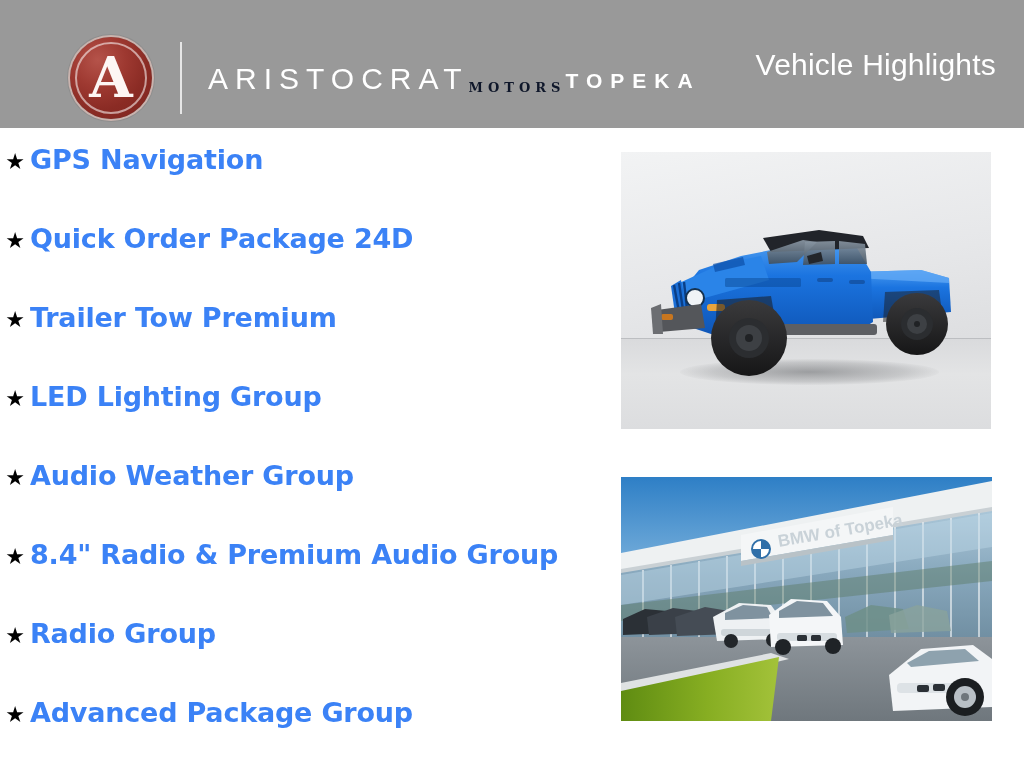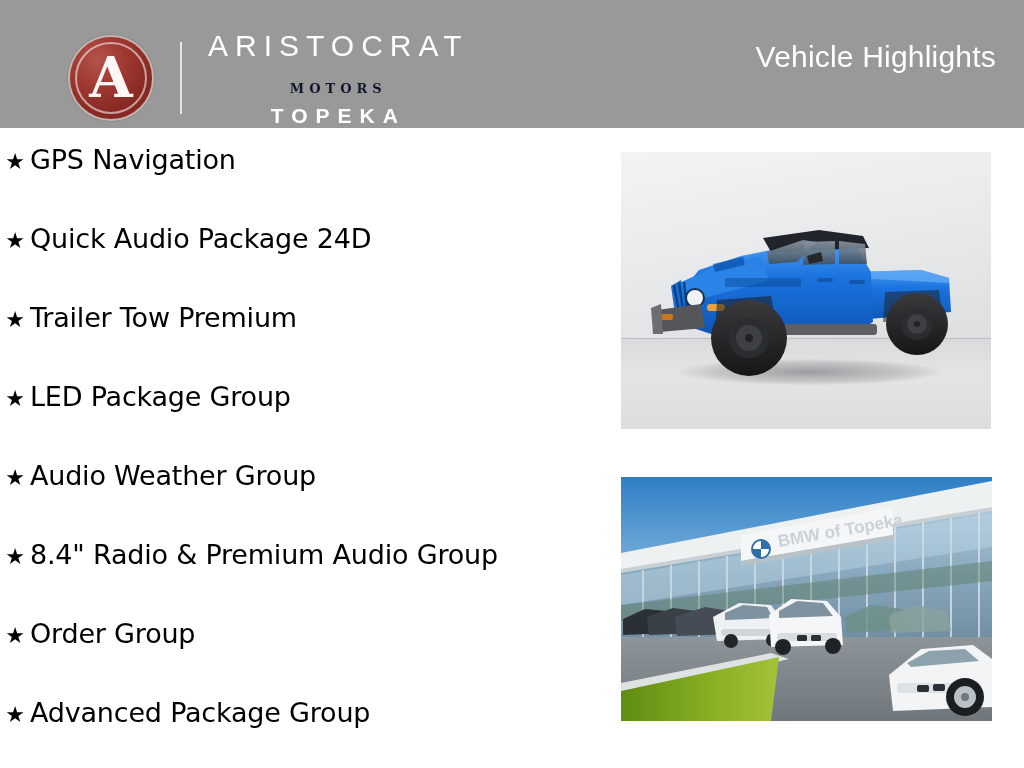--- a/index.html
+++ b/index.html
@@ -68,21 +68,21 @@
     width: 2px;
     height: 72px;
     background: #e6e6e6;
     margin-left: 28px;
     margin-right: 26px;
     flex: 0 0 auto;
   }
 
   .wordmark {
     display: flex;
-    flex-direction: column;
+    flex-direction: row;
     align-items: center;
     justify-content: center;
     padding-top: 2px;
   }
   .wm-main {
     color: #ffffff;
     font-family: "Liberation Sans", sans-serif;
     font-size: 30px;
     font-weight: 400;
     letter-spacing: 7px;
@@ -106,21 +106,21 @@
     font-weight: 700;
     letter-spacing: 8px;
     line-height: 1.2;
     white-space: nowrap;
     margin-top: 3px;
   }
 
   .header-title {
     position: absolute;
     right: 28px;
-    top: 40px;
+    top: 48px;
     color: #ffffff;
     font-family: "Liberation Sans", sans-serif;
     font-size: 30px;
     font-weight: 400;
     letter-spacing: 0.2px;
     white-space: nowrap;
   }
 
   
   .features {
@@ -138,24 +138,24 @@
   .bullet-star {
     width: 30px;
     flex: 0 0 auto;
     text-align: center;
     color: #000000;
     font-family: "DejaVu Sans", sans-serif;
     font-size: 22px;
     line-height: 1;
   }
   .feature-label {
-    color: #000000;
+    color: #3b82f6;
     font-family: "DejaVu Sans", sans-serif;
     font-size: 27px;
-    font-weight: 400;
+    font-weight: 700;
     line-height: 1;
     white-space: nowrap;
     letter-spacing: -0.2px;
   }
 
   
   .photo {
     position: absolute;
     overflow: hidden;
   }
@@ -226,46 +226,46 @@
 
 <div class="features">
 
   <div class="feature-row">
     <span class="bullet-star">★</span>
     <span class="feature-label">GPS Navigation</span>
   </div>
 
   <div class="feature-row">
     <span class="bullet-star">★</span>
-    <span class="feature-label">Quick Audio Package 24D</span>
+    <span class="feature-label">Quick Order Package 24D</span>
   </div>
 
   <div class="feature-row">
     <span class="bullet-star">★</span>
     <span class="feature-label">Trailer Tow Premium</span>
   </div>
 
   <div class="feature-row">
     <span class="bullet-star">★</span>
-    <span class="feature-label">LED Package Group</span>
+    <span class="feature-label">LED Lighting Group</span>
   </div>
 
   <div class="feature-row">
     <span class="bullet-star">★</span>
     <span class="feature-label">Audio Weather Group</span>
   </div>
 
   <div class="feature-row">
     <span class="bullet-star">★</span>
     <span class="feature-label">8.4" Radio &amp; Premium Audio Group</span>
   </div>
 
   <div class="feature-row">
     <span class="bullet-star">★</span>
-    <span class="feature-label">Order Group</span>
+    <span class="feature-label">Radio Group</span>
   </div>
 
   <div class="feature-row">
     <span class="bullet-star">★</span>
     <span class="feature-label">Advanced Package Group</span>
   </div>
 
 </div>
 
 <div class="photo" id="vehicle-photo">

